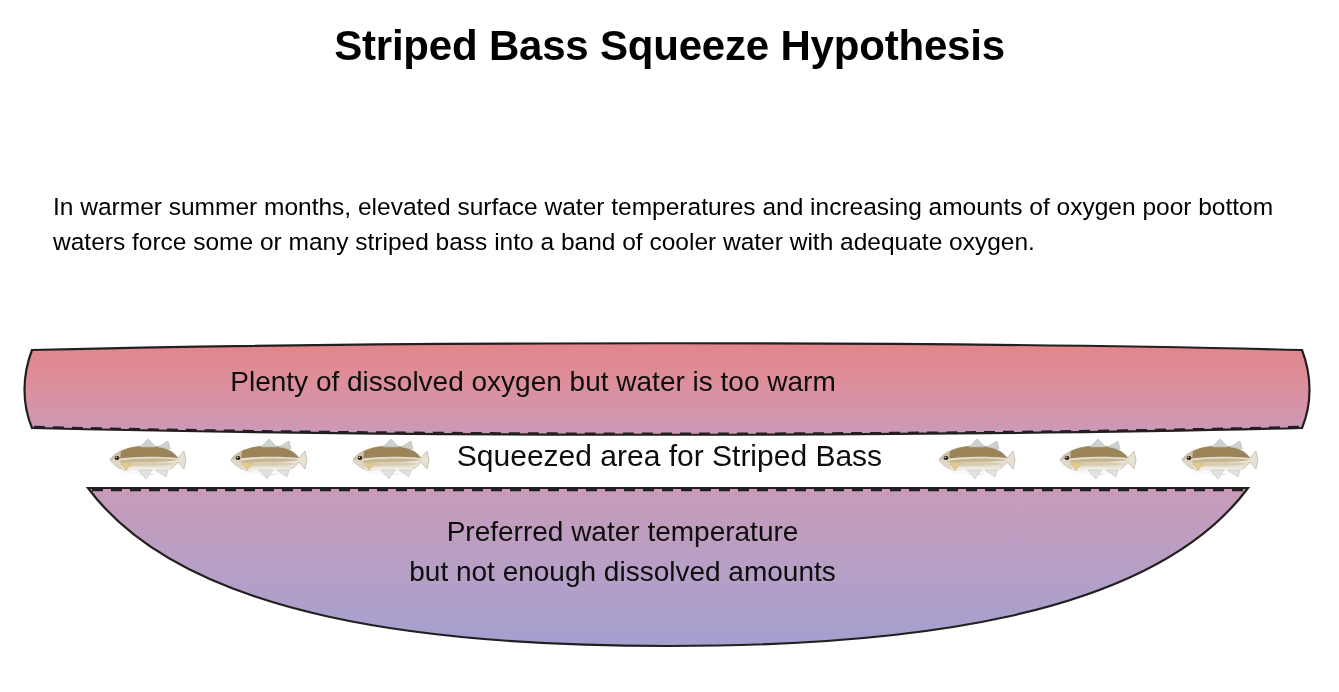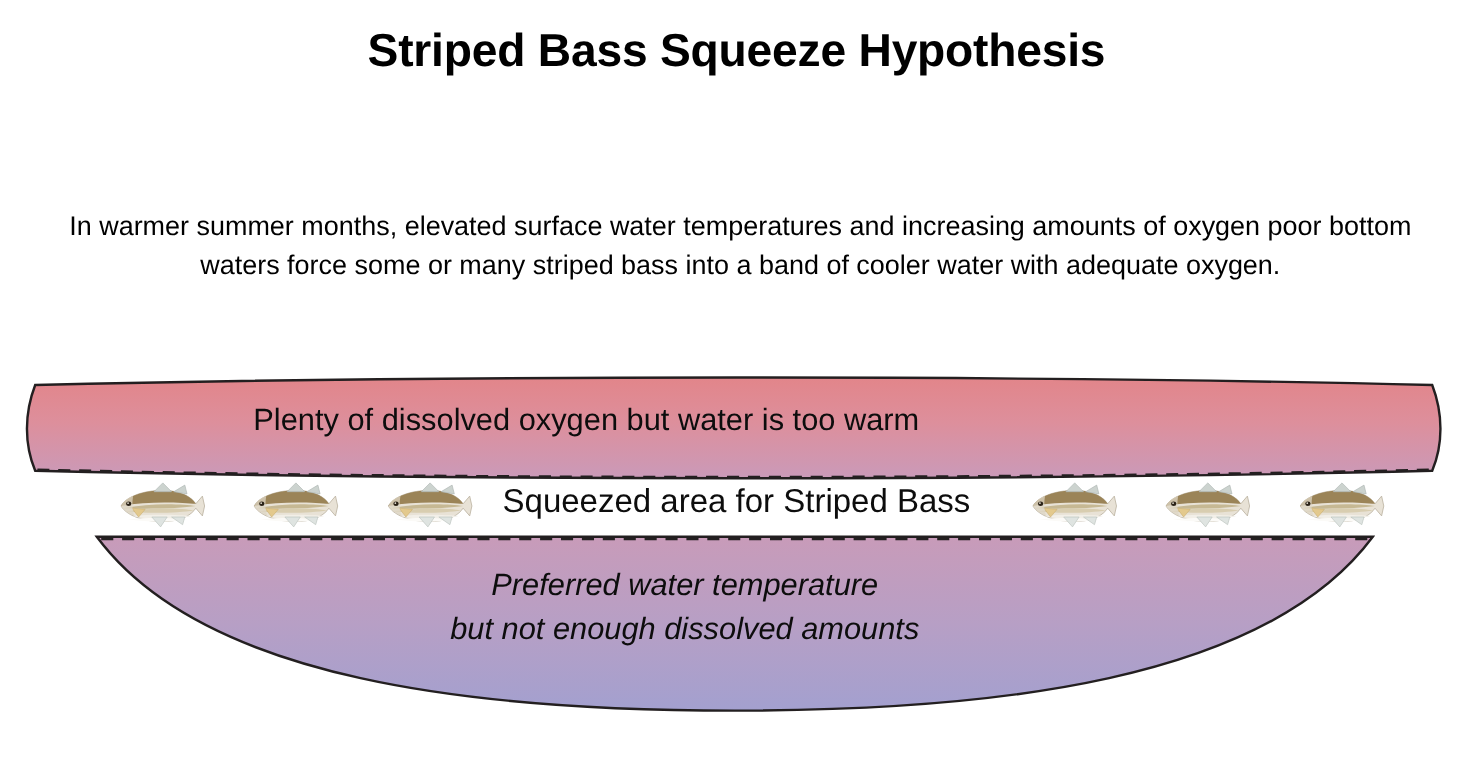--- a/index.html
+++ b/index.html
@@ -30,21 +30,21 @@
   }
 
   
   #intro-paragraph {
     position: absolute;
     left: 53px;
     top: 190px;
     width: 1240px;
     font-size: 24.5px;
     line-height: 1.42;
-    text-align: center;
+    text-align: left;
     color: #000000;
   }
 
   
   #diagram {
     position: absolute;
     left: 0;
     top: 330px;
     width: 1339px;
     height: 330px;
@@ -79,21 +79,20 @@
     font-size: 30px;
     line-height: 1.2;
     text-align: center;
   }
   #label-bottom-layer {
     left: 0;
     top: 182px;
     width: 1245px;
     font-size: 28px;
     line-height: 1.42;
-    font-style: italic;
   }
 
   
   #fish-row-left, #fish-row-right {
     position: absolute;
     top: 106px;
     height: 46px;
   }
   #fish-row-left  { left: 96px; }
   #fish-row-right { left: 925px; }

